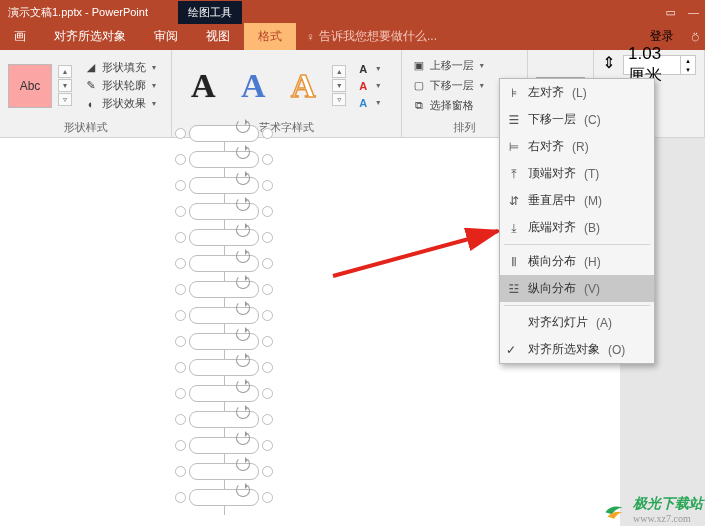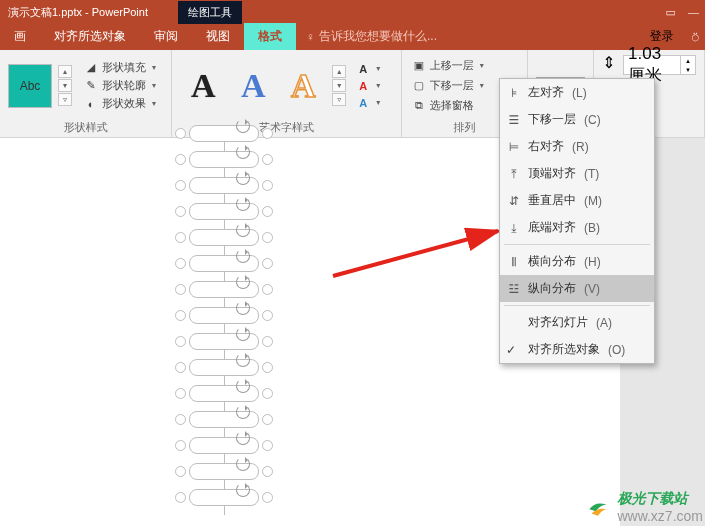--- a/index.html
+++ b/index.html
@@ -6,32 +6,32 @@
 body { width: 705px; height: 526px; background: #fff; overflow: hidden; position: relative; }
 
 .titlebar { height: 24px; background: #b7472a; display: flex; align-items: center; color: #fff; font-size: 11px; }
 .titlebar .title { padding-left: 8px; }
 .titlebar .ctx { margin-left: 30px; background: #0f172a; padding: 4px 10px; }
 .titlebar .spacer { flex: 1; }
 .titlebar .winbtn { padding: 0 6px; opacity: 0.8; }
 
 .tabs { height: 26px; background: #b7472a; display: flex; align-items: flex-end; font-size: 12px; }
 .tab { color: #fff; padding: 5px 14px; cursor: pointer; }
-.tab.active { background: #5eead4; color: #b7472a; font-weight: bold; }
+.tab.active { background: #fdba74; color: #b7472a; }
 .tellme { color: #f5c8bc; padding: 5px 10px; display: flex; align-items: center; gap: 4px; }
 .login { color: #000000; padding: 5px 12px; margin-left: auto; }
 .user-ico { padding: 5px 6px; color: #fff; }
 
 .ribbon { height: 88px; background: #f1f1f1; border-bottom: 1px solid #d4d4d4; display: flex; position: relative; }
 .ribbon-group { border-right: 1px solid #d4d4d4; padding: 3px 8px 2px 8px; display: flex; flex-direction: column; }
 .group-body { flex: 1; display: flex; align-items: center; gap: 4px; }
 .group-label { text-align: center; font-size: 11px; color: #666; padding-top: 2px; }
 
 .shape-styles { width: 180px; }
-.abc-box { width: 44px; height: 44px; border: 1px solid #bbb; background: #14b8a6; display: flex; align-items: center; justify-content: center; font-size: 12px; color: #333; }
+.abc-box { width: 44px; height: 44px; border: 1px solid #bbb; background: #fca5a5; display: flex; align-items: center; justify-content: center; font-size: 12px; color: #333; }
 .gallery-nav { display: flex; flex-direction: column; gap: 1px; margin-left: 2px; }
 .gnav { width: 14px; height: 13px; border: 1px solid #c8c8c8; background: #fafafa; font-size: 8px; line-height: 11px; text-align: center; color: #666; }
 .stack { display: flex; flex-direction: column; gap: 3px; margin-left: 8px; font-size: 11px; color: #444; }
 .stack-item { display: flex; align-items: center; gap: 4px; }
 .ico { width: 14px; height: 14px; display: inline-flex; align-items: center; justify-content: center; }
 .dd { font-size: 8px; color: #666; margin-left: 2px; }
 
 .wordart { width: 240px; }
 .wa-a { width: 46px; height: 46px; display: flex; align-items: center; justify-content: center; font-family: "Times New Roman", serif; font-size: 34px; font-weight: bold; }
 .wa1 { color: #222; text-shadow: 0 0 1px #888; }
@@ -67,21 +67,21 @@
 .dd-item { display: flex; align-items: center; gap: 8px; padding: 5px 8px 5px 28px; position: relative; color: #333; }
 .dd-item:hover, .dd-item.hover { background: #c8c8c8; }
 .dd-item .mi { position: absolute; left: 6px; width: 16px; text-align: center; color: #555; font-size: 12px; }
 .dd-item .chk { position: absolute; left: 6px; color: #444; }
 .dd-sep { height: 1px; background: #d4d4d4; margin: 3px 4px; }
 .hotkey { color: #666; }
 
 .arrow { position: absolute; left: 328px; top: 226px; width: 180px; height: 56px; z-index: 50; }
 
 .watermark { position: absolute; right: 2px; bottom: 2px; display: flex; align-items: center; gap: 6px; font-size: 14px; color: #2aa657; font-weight: bold; font-style: italic; }
-.watermark .url { font-size: 14px; color: #999; font-weight: normal; font-style: normal; display: block; }
+.watermark .url { font-size: 10px; color: #999; font-weight: normal; font-style: normal; display: block; font-family: Liberation Serif, serif; }
 .wm-ico { width: 26px; height: 26px; }
 </style>
 </head>
 <body>
 
 <div class="titlebar">
   <span class="title">演示文稿1.pptx - PowerPoint</span>
   <span class="ctx">绘图工具</span>
   <span class="spacer"></span>
   <span class="winbtn">▭</span>

